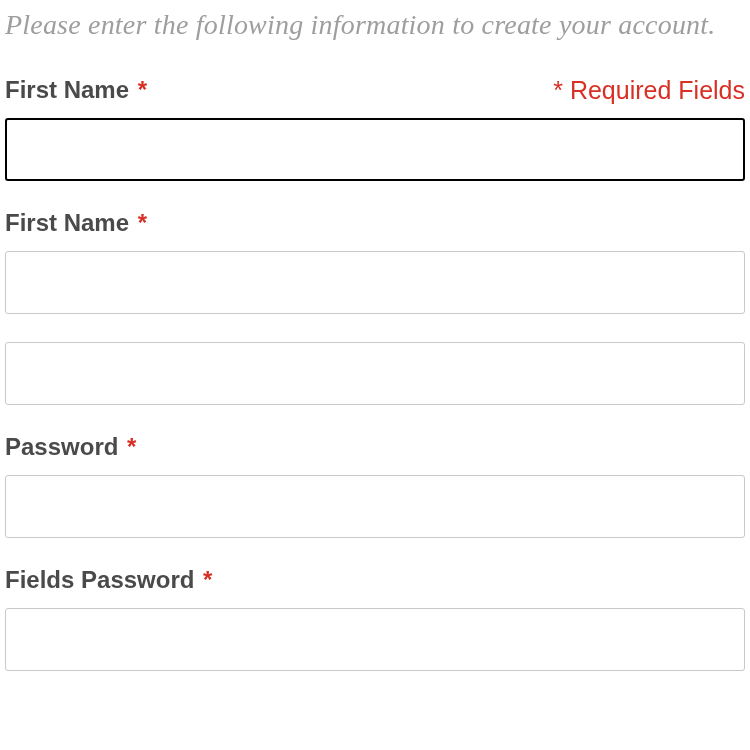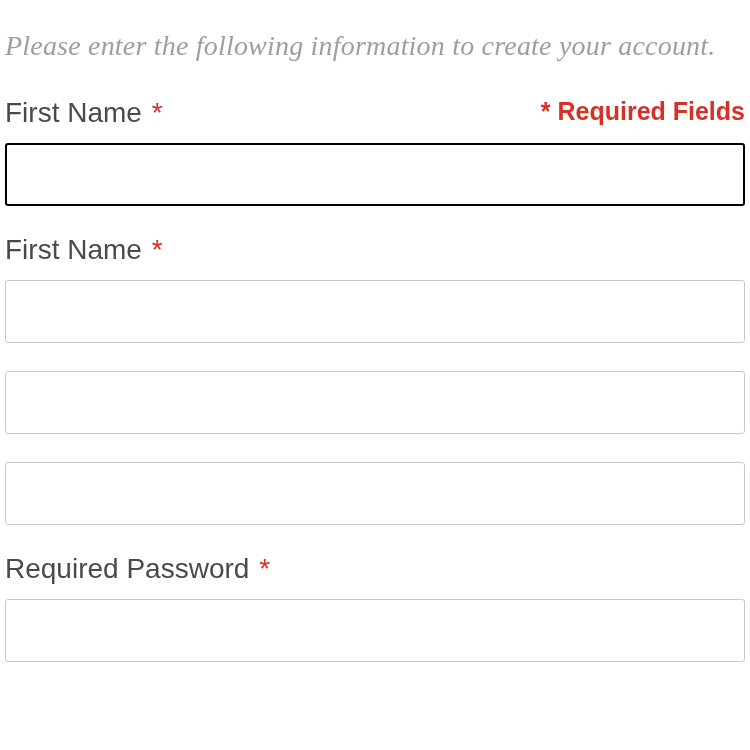--- a/index.html
+++ b/index.html
@@ -16,40 +16,39 @@
       overflow: hidden;
     }
     .intro {
       font-family: Georgia, "Times New Roman", serif;
       font-style: italic;
       color: #9e9e9e;
       font-size: 28px;
       line-height: 1.45;
       letter-spacing: 0.2px;
       margin-bottom: 30px;
-      margin-top: 21px;
     }
     .form-wrap {
       position: relative;
     }
     .req-note {
       position: absolute;
       right: 0;
       top: 0;
       color: #d93025;
       font-size: 25px;
-      font-weight: 700;
+      font-weight: 400;
     }
     .field {
       margin-bottom: 28px;
     }
     .label {
       display: block;
-      font-size: 28px;
-      font-weight: 400;
+      font-size: 24px;
+      font-weight: 700;
       color: #4a4a4a;
       margin-bottom: 14px;
     }
     .label .ast {
       color: #d93025;
       margin-left: 2px;
     }
     .input {
       width: 100%;
       height: 63px;
@@ -86,23 +85,27 @@
       <span class="ast">*</span>
     </label>
     <input type="text" class="input" value="" style="">
   </div>
 
   <div class="field">
     <input type="text" class="input" value="" style="">
   </div>
 
   <div class="field">
+    <label class="label">
+      <span>Password</span>
+      <span class="ast">*</span>
+    </label>
     <input type="password" class="input" value="" style="">
   </div>
 
   <div class="field">
     <label class="label">
-      <span>Required Password</span>
+      <span>Fields Password</span>
       <span class="ast">*</span>
     </label>
     <input type="password" class="input" value="" style="">
   </div>
 </div>
 
 </body></html>

